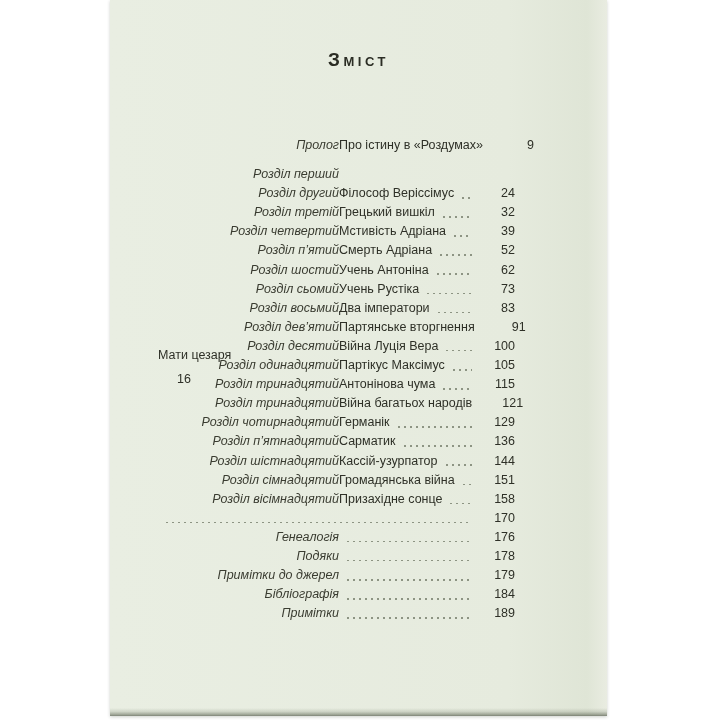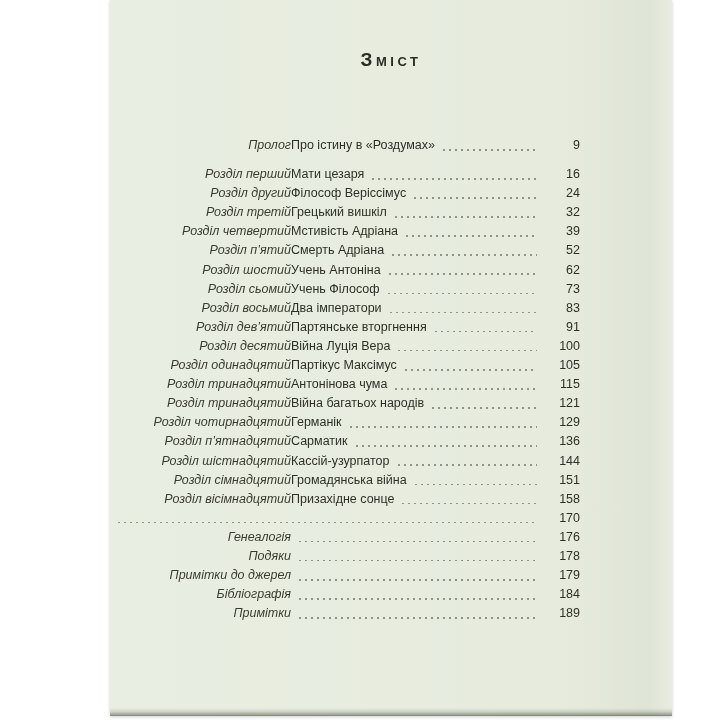--- a/index.html
+++ b/index.html
@@ -10,21 +10,21 @@
     font-family: "Liberation Sans", sans-serif;
   }
   .photo {
     position: relative;
     width: 720px; height: 720px;
     background: #ffffff;
   }
   .page {
     position: absolute;
     left: 110px; top: 0;
-    width: 562px; height: 716px;
+    width: 497px; height: 716px;
     background: linear-gradient(to right, #e9eee2 0%, #e6ebde 80%, #dfe5d6 96%, #e9ece1 100%);
     box-shadow: 0 1px 3px rgba(60,70,50,0.25);
   }
   .page-bottom-edge {
     position: absolute;
     left: 0; bottom: 0;
     width: 100%; height: 8px;
     background: linear-gradient(to bottom,
       rgba(90,100,78,0) 0%,
       rgba(90,100,78,0.18) 45%,
@@ -47,22 +47,23 @@
     position: absolute;
     top: 136px; left: 0; right: 0;
   }
   .row {
     display: flex;
     height: 19.1px;
     line-height: 19.1px;
     font-size: 12.5px;
     padding-right: 92px;
     white-space: nowrap;
-  }
-  .row.section-start { margin-top: 10px; }
+    padding-left: 48px;
+  }
+  .row.section-start { margin-top: 10px; flex-direction: column; }
   .label {
     width: 181px;
     flex: 0 0 181px;
     text-align: right;
     font-style: italic;
     color: #3a3c31;
   }
   .title {
     color: #2e3027;
   }
@@ -132,21 +133,21 @@
 
   <div class="row">
     <span class="label">Розділ шостий</span>
     <span class="title">Учень Антоніна</span>
     <span class="dots"></span>
     <span class="num">62</span>
   </div>
 
   <div class="row">
     <span class="label">Розділ сьомий</span>
-    <span class="title">Учень Філософ</span>
+    <span class="title">Учень Рустіка</span>
     <span class="dots"></span>
     <span class="num">73</span>
   </div>
 
   <div class="row">
     <span class="label">Розділ восьмий</span>
     <span class="title">Два імператори</span>
     <span class="dots"></span>
     <span class="num">83</span>
   </div>

